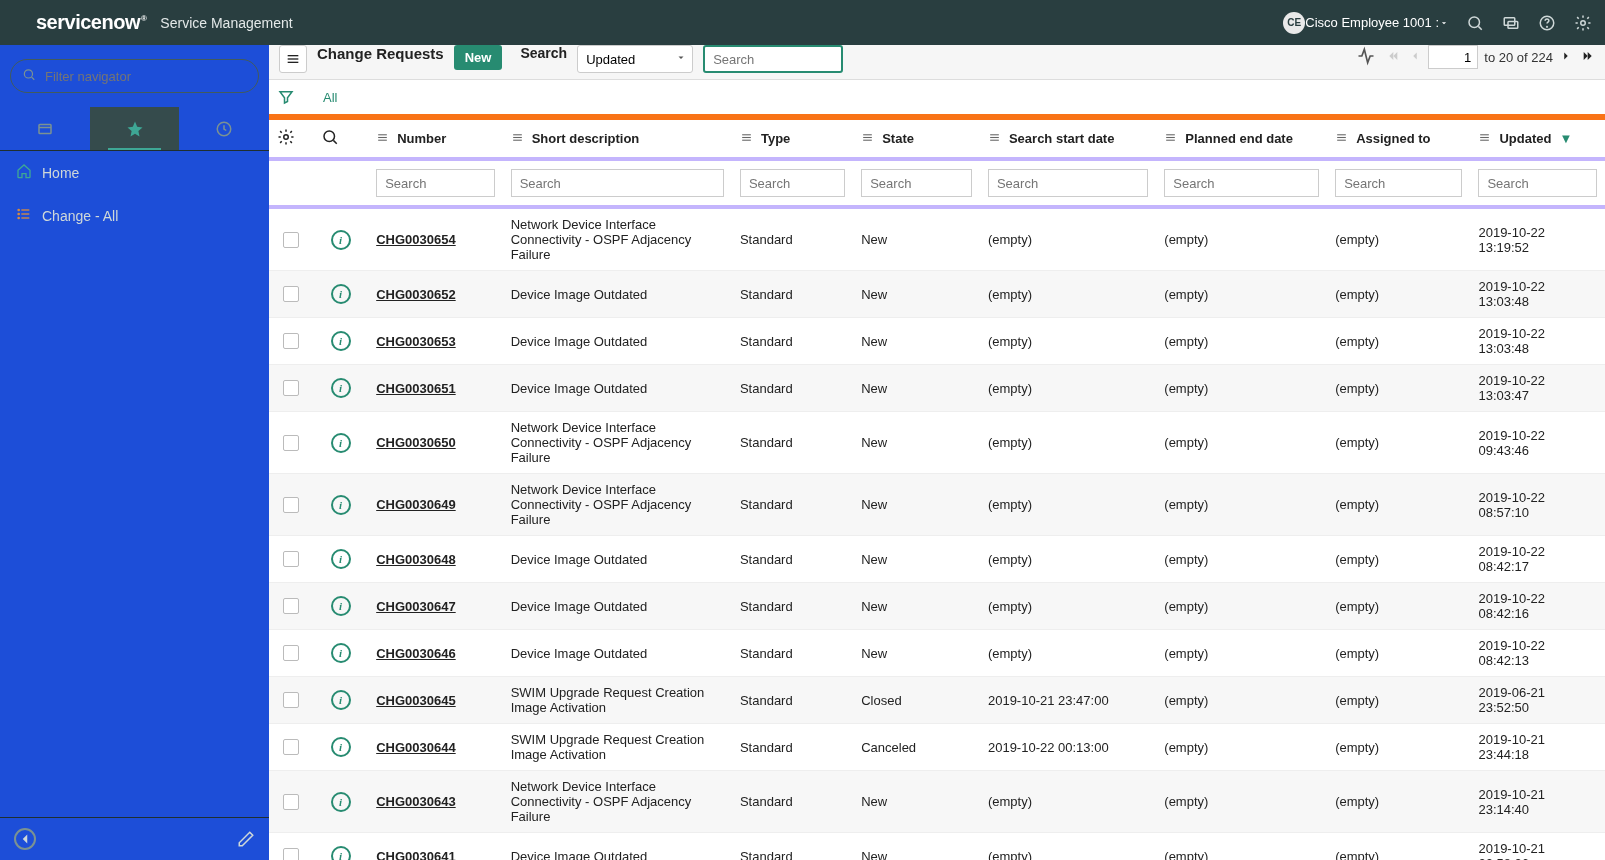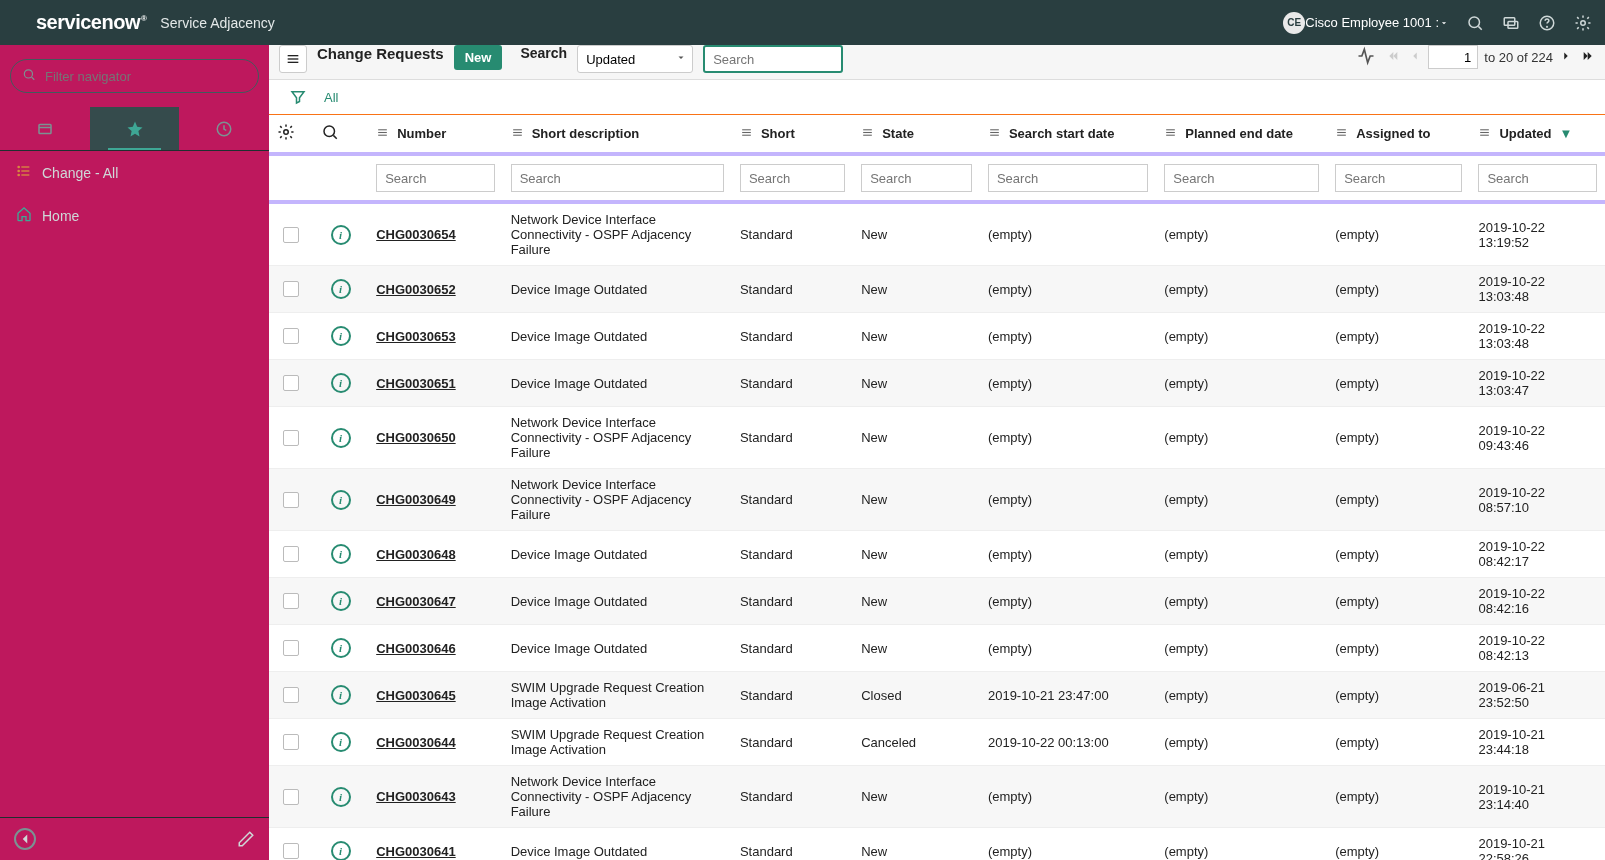--- a/index.html
+++ b/index.html
@@ -7,21 +7,21 @@
   .topbar { height: 45px; background: #293e40; display: flex; align-items: center; padding: 0 12px; color: #fff; }
   .logo { font-size: 20px; font-weight: 600; letter-spacing: -0.5px; margin-left: 24px; }
   .logo-suffix { font-size: 8px; vertical-align: super; margin-left: 1px;}
   .product { font-size: 14px; margin-left: 14px; font-weight: 400; color: #e3e8e8;}
   .topbar-right { margin-left: auto; display: flex; align-items: center; gap: 16px; }
   .avatar-circle { width: 22px; height: 22px; border-radius: 50%; background: #e9e9e9; color:#293e40; font-size:10px; font-weight:700; display:flex; align-items:center; justify-content:center; }
   .user-label { font-size: 13px; display:flex; align-items:center; cursor:pointer; }
   .topbar .icon-btn { width:20px; height:20px; display:flex; align-items:center; justify-content:center; cursor:pointer; color:#cfd8d8; }
   .topbar .icon-btn svg { width:18px; height:18px; }
   .shell { display:flex; height: calc(100vh - 45px); }
-  .sidebar { width: 269px; background: #be185d; color:#cfd8d8; display:flex; flex-direction:column; position:relative; }
+  .sidebar { width: 269px; background: #1d4ed8; color:#cfd8d8; display:flex; flex-direction:column; position:relative; }
   .filter-box { margin: 14px 10px; }
   .filter-input { width:100%; height:34px; border-radius: 20px; border:1px solid #425b5c; background:transparent; padding: 0 14px 0 34px; color:#cfd8d8; font-size:13px; outline:none; }
   .filter-wrap { position:relative; }
   .filter-wrap .mag { position:absolute; left:12px; top:50%; transform:translateY(-50%); color:#7b9292; }
   .nav-tabs { display:flex; height:44px; border-bottom:1px solid #1f2f30; }
   .nav-tab { flex:1; display:flex; align-items:center; justify-content:center; color:#7b9292; cursor:pointer; position:relative;}
   .nav-tab.active { background:#354b4c; color:#3ea795; }
   .nav-tab.active::after { content:''; position:absolute; left:20%; right:20%; bottom:0; height:2px; background:#3ea795; }
   .nav-tab svg { width:18px; height:18px; }
   .side-item { display:flex; align-items:center; gap:10px; padding: 12px 16px; font-size:14px; cursor:pointer; color:#cfd8d8; }
@@ -41,21 +41,21 @@
   .select-wrap .chev { position:absolute; right:6px; top:50%; transform:translateY(-50%); pointer-events:none; color:#555;}
   .search-box { height:28px; width:140px; border:2px solid #278b71; border-radius:3px; padding:0 8px; font-size:13px; outline:none;}
   .list-header-right { margin-left:auto; display:flex; align-items:center; gap:10px;}
   .activity-icon { color:#555; cursor:pointer;}
   .pager { display:flex; align-items:center; gap:6px; font-size:13px; color:#333;}
   .pager .nav-arrow { color:#888; cursor:pointer; }
   .pager .nav-arrow.disabled { color:#ccc; cursor:default; }
   .pager .nav-arrow.active { color:#222; }
   .page-input { width:50px; height:24px; border:1px solid #ccc; text-align:right; padding:0 6px; font-size:13px;}
 
-  .breadcrumb-bar { display:flex; align-items:center; gap:17px; padding:8px 20px; border-bottom:1px solid #f97316;}
+  .breadcrumb-bar { display:flex; align-items:center; gap:28px; padding:8px 8px; border-bottom:6px solid #f97316;}
   .funnel { color:#278b71; width:18px; height:18px;}
   .bc-all { color:#278b71; font-size:13px; cursor:pointer;}
 
   .table-wrap { flex:1; overflow:auto; }
   table.grid { width:100%; border-collapse:collapse; table-layout:fixed;}
   table.grid th, table.grid td { padding: 8px 8px; text-align:left; vertical-align:middle; font-size:13px; }
   table.grid thead th { font-weight:700; color:#222; background:#fff; border-bottom:4px solid #c4b5fd; }
   table.grid thead th .col-icon { color:#666; margin-right:4px;}
   table.grid tbody tr { border-bottom:1px solid #eee;}
   table.grid tbody tr.stripe { background:#f7f7f7; }
@@ -79,21 +79,21 @@
   th.sorted { color:#278b71;}
   th.sorted .sort-arrow { color:#278b71; margin-left:4px;}
   .col-head-content { display:flex; align-items:center; gap:4px;}
   .col-head-content svg { width:13px; height:13px; flex-shrink:0;}
 </style>
 </head>
 <body>
 
 <div class="topbar">
   <span class="logo"><span>servicenow</span><span class="logo-suffix">®</span></span>
-  <span class="product">Service Adjacency</span>
+  <span class="product">Service Management</span>
   <div class="topbar-right">
     <div class="user-label">
       <span class="avatar-circle">CE</span>
       <span>Cisco Employee 1001 :</span>
       <svg viewBox="0 0 24 24" width="10" height="10" fill="currentColor">
           <path d="M7 10l5 5 5-5z"></path>
         </svg>
     </div>
     <span class="icon-btn">
       <svg viewBox="0 0 24 24" fill="none" stroke="currentColor" stroke-width="2">
@@ -151,35 +151,35 @@
       </div>
       <div class="nav-tab">
         <svg viewBox="0 0 24 24" fill="none" stroke="currentColor" stroke-width="2">
             <circle cx="12" cy="12" r="9"></circle>
             <path d="M12 7v5l3 2"></path>
           </svg>
       </div>
     </div>
     <div id="side-items">
         <div class="side-item">
+          <span><svg viewBox="0 0 24 24" fill="none" stroke="#3ea795" stroke-width="2">
+              <path d="M3 11l9-8 9 8v10a1 1 0 01-1 1h-5v-6h-6v6H4a1 1 0 01-1-1z"></path>
+            </svg></span>
+          <span>Home</span>
+        </div>
+        <div class="side-item">
           <span><svg viewBox="0 0 24 24" fill="none" stroke="#d88a3f" stroke-width="2">
               <line x1="8" y1="6" x2="20" y2="6"></line>
               <line x1="8" y1="12" x2="20" y2="12"></line>
               <line x1="8" y1="18" x2="20" y2="18"></line>
               <circle cx="4" cy="6" r="1" fill="#d88a3f"></circle>
               <circle cx="4" cy="12" r="1" fill="#d88a3f"></circle>
               <circle cx="4" cy="18" r="1" fill="#d88a3f"></circle>
             </svg></span>
           <span>Change - All</span>
-        </div>
-        <div class="side-item">
-          <span><svg viewBox="0 0 24 24" fill="none" stroke="#3ea795" stroke-width="2">
-              <path d="M3 11l9-8 9 8v10a1 1 0 01-1 1h-5v-6h-6v6H4a1 1 0 01-1-1z"></path>
-            </svg></span>
-          <span>Home</span>
         </div>
       </div>
     <div class="side-footer">
       <div class="circ">
         <svg viewBox="0 0 24 24" width="10" height="10" fill="currentColor">
             <path d="M15 6l-6 6 6 6z"></path>
           </svg>
       </div>
       <svg viewBox="0 0 24 24" fill="none" stroke="currentColor" stroke-width="2">
           <path d="M17 3l4 4L7 21H3v-4z"></path>
@@ -286,21 +286,21 @@
                   <span>Short description</span>
                 </div>
               </th>
               <th>
                 <div class="col-head-content">
                   <span class="col-icon"><svg viewBox="0 0 24 24" fill="none" stroke="currentColor" stroke-width="2">
                       <line x1="4" y1="7" x2="20" y2="7"></line>
                       <line x1="4" y1="12" x2="20" y2="12"></line>
                       <line x1="4" y1="17" x2="20" y2="17"></line>
                     </svg></span>
-                  <span>Short</span>
+                  <span>Type</span>
                 </div>
               </th>
               <th>
                 <div class="col-head-content">
                   <span class="col-icon"><svg viewBox="0 0 24 24" fill="none" stroke="currentColor" stroke-width="2">
                       <line x1="4" y1="7" x2="20" y2="7"></line>
                       <line x1="4" y1="12" x2="20" y2="12"></line>
                       <line x1="4" y1="17" x2="20" y2="17"></line>
                     </svg></span>
                   <span>State</span>

